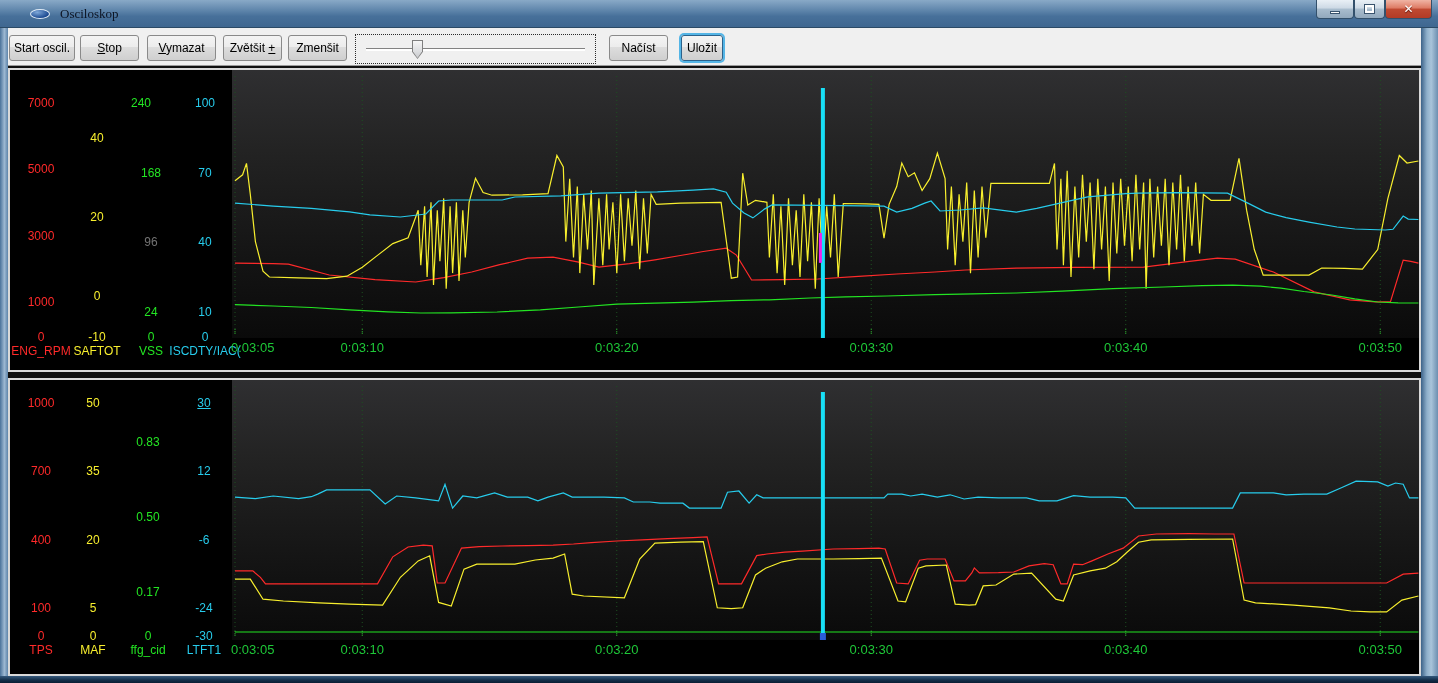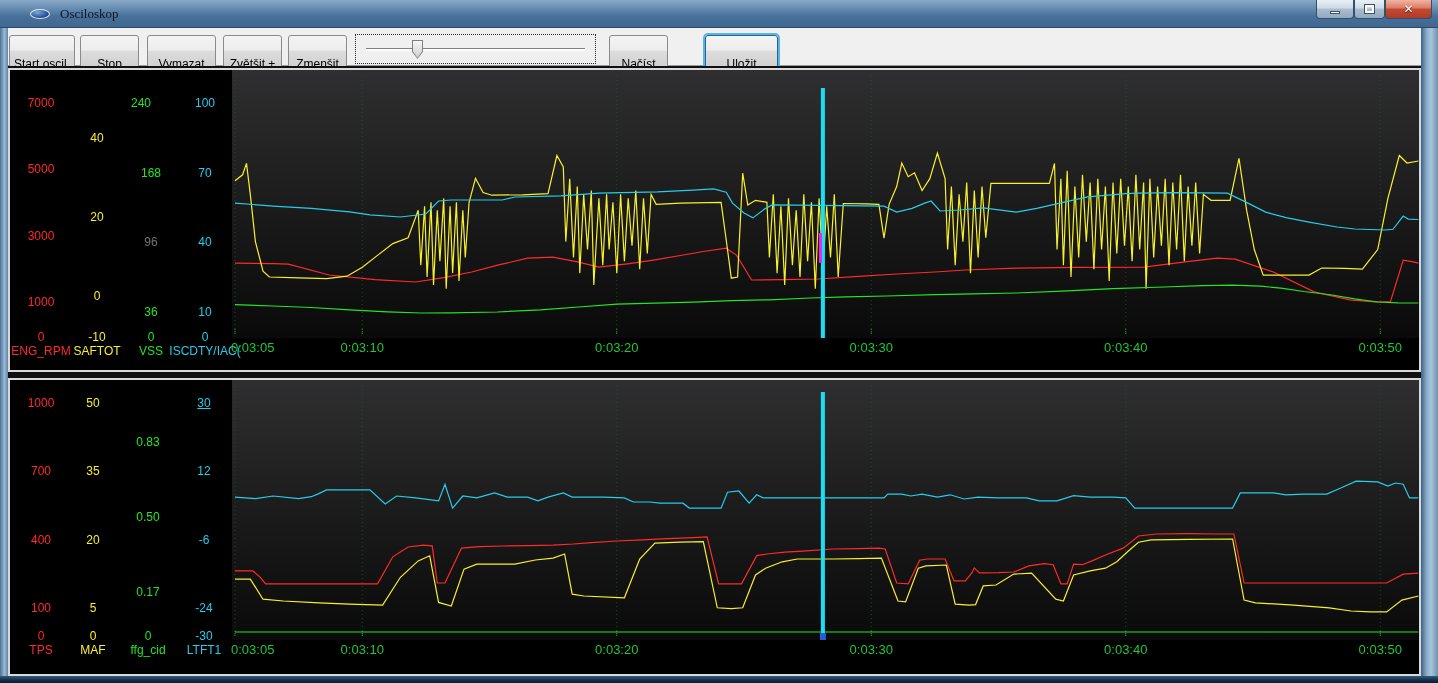--- a/index.html
+++ b/index.html
@@ -28,21 +28,21 @@
   .capbtn.closeb{width:47px;background:linear-gradient(180deg,#f0b4a4,#dd7a63 45%,#c04a32 50%,#b33b26);}
   .glyph-min{width:10px;height:3px;background:#fff;border:1px solid #39536d;margin-top:6px;}
   .glyph-max{width:9px;height:8px;border:2px solid #fff;outline:1px solid #39536d;}
   .glyph-close{color:#fff;font-size:12px;font-weight:bold;text-shadow:0 1px 1px #5e1408;}
   
   .toolbar{position:absolute;left:1px;top:28px;width:1436px;height:38px;background:#f0f0f0;
            border-bottom:1px solid #9a9a9a;}
   .tbtn{position:absolute;top:7px;height:26px;
         background:linear-gradient(180deg,#f4f4f4,#ececec 45%,#dddddd 46%,#cfcfcf);
         border:1px solid #8a8a8a;border-radius:3px;font-size:12px;color:#000;
-        text-align:center;line-height:24px;padding:16px 4px;cursor:default;}
+        text-align:center;line-height:24px;padding:0 4px;cursor:default;}
   .tbtn.default-btn{border:1px solid #2c628b;box-shadow:0 0 0 2px #54b5e6;}
   .slider-group{position:absolute;left:354px;top:6px;width:241px;height:30px;
                 border:1px dotted #2a2a2a;background:#f0f0f0;}
   .slider-track{position:absolute;left:10px;right:10px;top:13px;height:3px;
                 background:#9a9a9a;border-bottom:2px solid #ffffff;border-top:1px solid #828282;}
   .slider-thumb{position:absolute;top:5px;width:11px;height:19px;
                 clip-path:polygon(0 0,100% 0,100% 62%,50% 100%,0 62%);
                 background:#7f7f7f;}
   .slider-thumb .inner{position:absolute;left:1px;top:1px;right:1px;bottom:1px;
                 clip-path:polygon(0 0,100% 0,100% 62%,50% 100%,0 62%);
@@ -79,21 +79,21 @@
 
   <div class="toolbar">
     <span id="tb-buttons"><button class="tbtn" style="left: 8px; width: 66px;">Start oscil.</button><button class="tbtn" style="left: 79px; width: 59px;"><u>S</u>top oscil.</button><button class="tbtn" style="left: 146px; width: 69px;"><u>V</u>ymazat oscil</button><button class="tbtn" style="left: 222px; width: 59px;">Zvětšit <u>+</u></button><button class="tbtn" style="left: 287px; width: 59px;">Zmenšit <u>-</u></button></span>
     <div class="slider-group">
       <div class="slider-track"></div>
       <div class="slider-thumb" id="slider-thumb" style="left: 56px;">
           <div class="inner"></div>
         </div>
     </div>
     <button class="tbtn" style="left:608px;width:59px;">Načíst</button>
-    <button class="tbtn default-btn" style="left:704px;width:73px;text-align:center;">Uložit</button>
+    <button class="tbtn default-btn" style="left:680px;width:42px;text-align:center;">Uložit</button>
   </div>
 
   <div class="frame-left"></div>
   <div class="frame-right"></div>
   <div class="frame-bottom"></div>
 
   <div class="content">
     <div class="panel top">
         <div class="plotbg" style="left: 222px; top: 0px; width: 1187px; height: 268px;"></div>
         <div class="axis-label" style="left: 31px; top: 26px; color: rgb(255, 42, 42);">7000</div>
@@ -103,21 +103,21 @@
         <div class="axis-label" style="left: 31px; top: 260px; color: rgb(255, 42, 42);">0</div>
         <div class="axis-label" style="left: 31px; top: 274px; color: rgb(255, 42, 42);">ENG_RPM</div>
         <div class="axis-label" style="left: 87px; top: 61.3898px; color: rgb(248, 239, 46);">40</div>
         <div class="axis-label" style="left: 87px; top: 140.034px; color: rgb(248, 239, 46);">20</div>
         <div class="axis-label" style="left: 87px; top: 218.678px; color: rgb(248, 239, 46);">0</div>
         <div class="axis-label" style="left: 87px; top: 260px; color: rgb(248, 239, 46);">-10</div>
         <div class="axis-label" style="left: 87px; top: 274px; color: rgb(248, 239, 46);">SAFTOT</div>
         <div class="axis-label" style="left: 131px; top: 26px; color: rgb(35, 229, 35);">240</div>
         <div class="axis-label" style="left: 141px; top: 95.6px; color: rgb(35, 229, 35);">168</div>
         <div class="axis-label" style="left: 141px; top: 165.2px; color: #737373;">96</div>
-        <div class="axis-label" style="left: 141px; top: 234.8px; color: rgb(35, 229, 35);">36</div>
+        <div class="axis-label" style="left: 141px; top: 234.8px; color: rgb(35, 229, 35);">24</div>
         <div class="axis-label" style="left: 141px; top: 260px; color: rgb(35, 229, 35);">0</div>
         <div class="axis-label" style="left: 141px; top: 274px; color: rgb(35, 229, 35);">VSS</div>
         <div class="axis-label" style="left: 195px; top: 26px; color: rgb(39, 204, 236);">100</div>
         <div class="axis-label" style="left: 195px; top: 95.6px; color: rgb(39, 204, 236);">70</div>
         <div class="axis-label" style="left: 195px; top: 165.2px; color: rgb(39, 204, 236);">40</div>
         <div class="axis-label" style="left: 195px; top: 234.8px; color: rgb(39, 204, 236);">10</div>
         <div class="axis-label" style="left: 195px; top: 260px; color: rgb(39, 204, 236);">0</div>
         <div class="axis-label" style="left: 195px; top: 274px; color: rgb(39, 204, 236);">ISCDTY/IAC(</div>
         <svg width="1187" height="268" style="left: 222px; top: 0px;">
           <line x1="3" y1="6" x2="3" y2="264" stroke="#1c5020" stroke-width="1" stroke-dasharray="1 3"></line>

